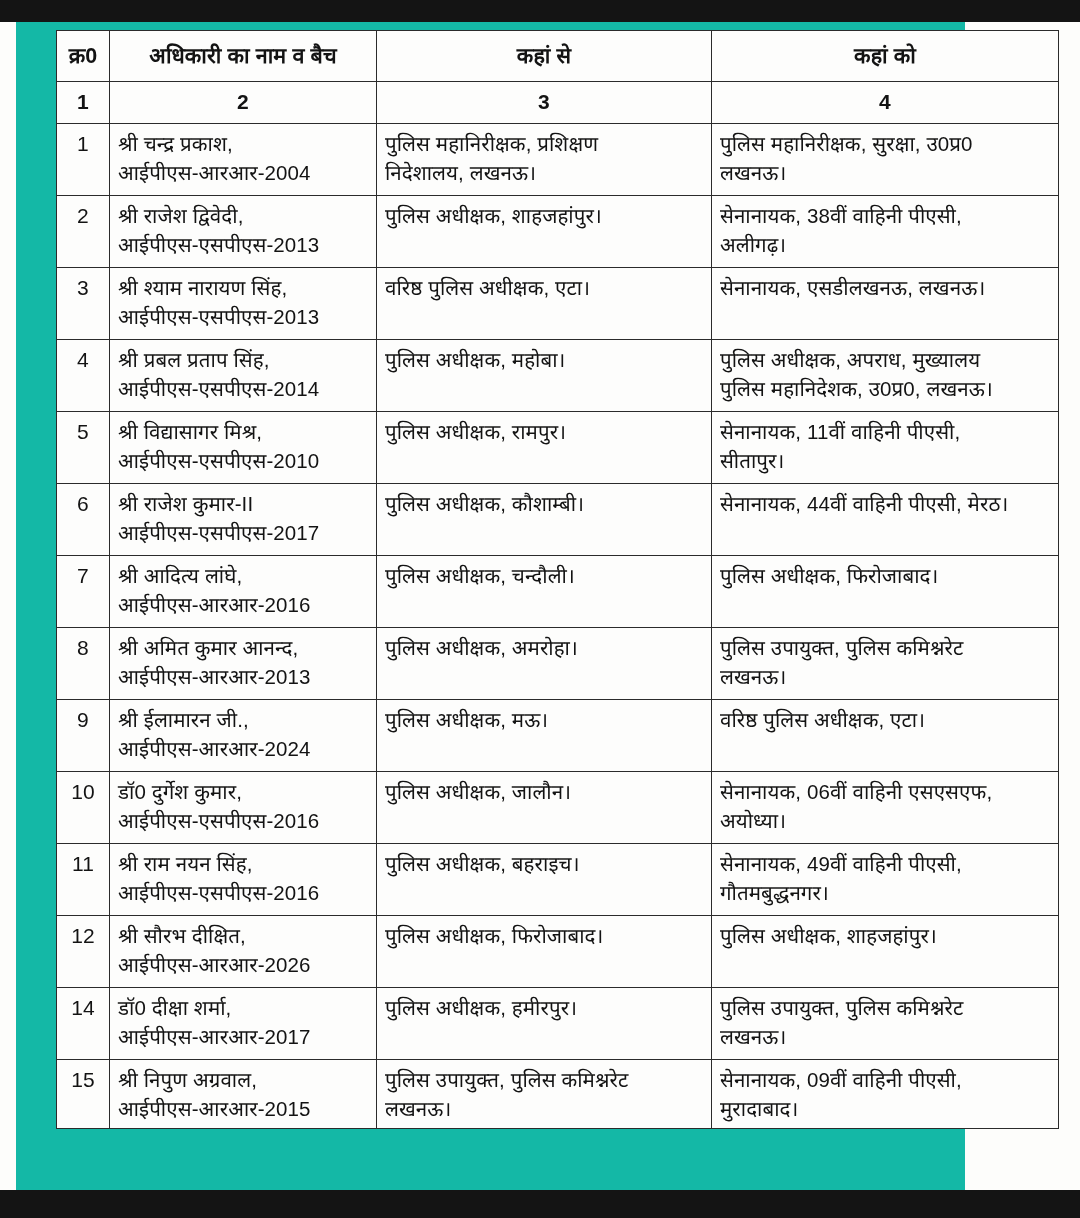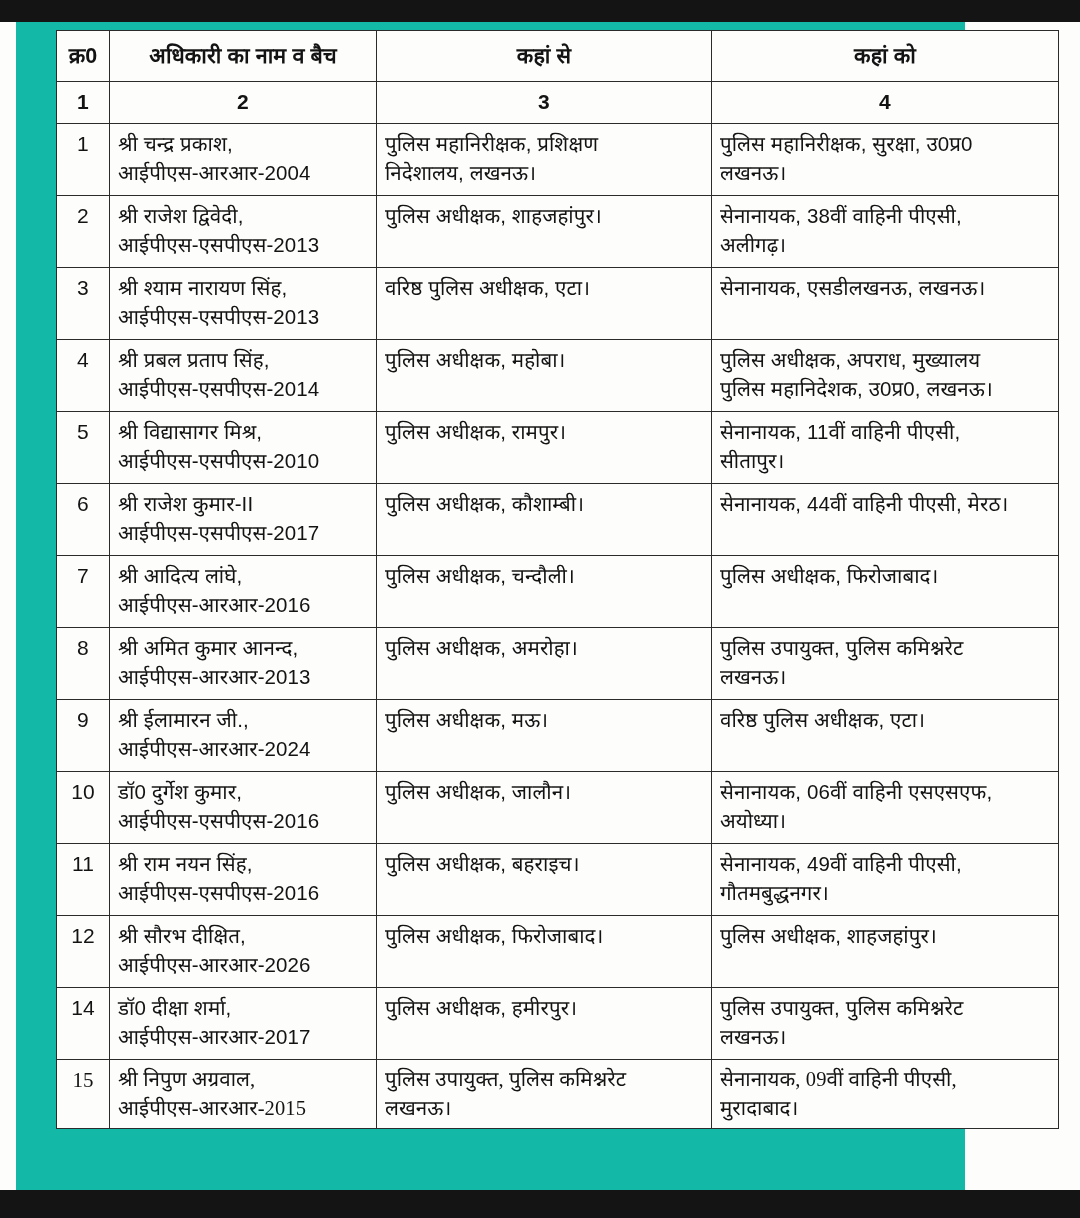--- a/index.html
+++ b/index.html
@@ -91,21 +91,20 @@
     font-size: 21px;
   }
   tr.data-row td {
     height: 62px;
   }
   tr.data-row td.cell {
     white-space: pre-line;
   }
   tr.data-row:last-child td {
     height: 56px;
-    font-family: Liberation Serif, serif;
   }
 </style>
 </head>
 <body>
 
 <div class="page">
 
   <div class="bar-top"></div>
 
   <div class="sheet">

